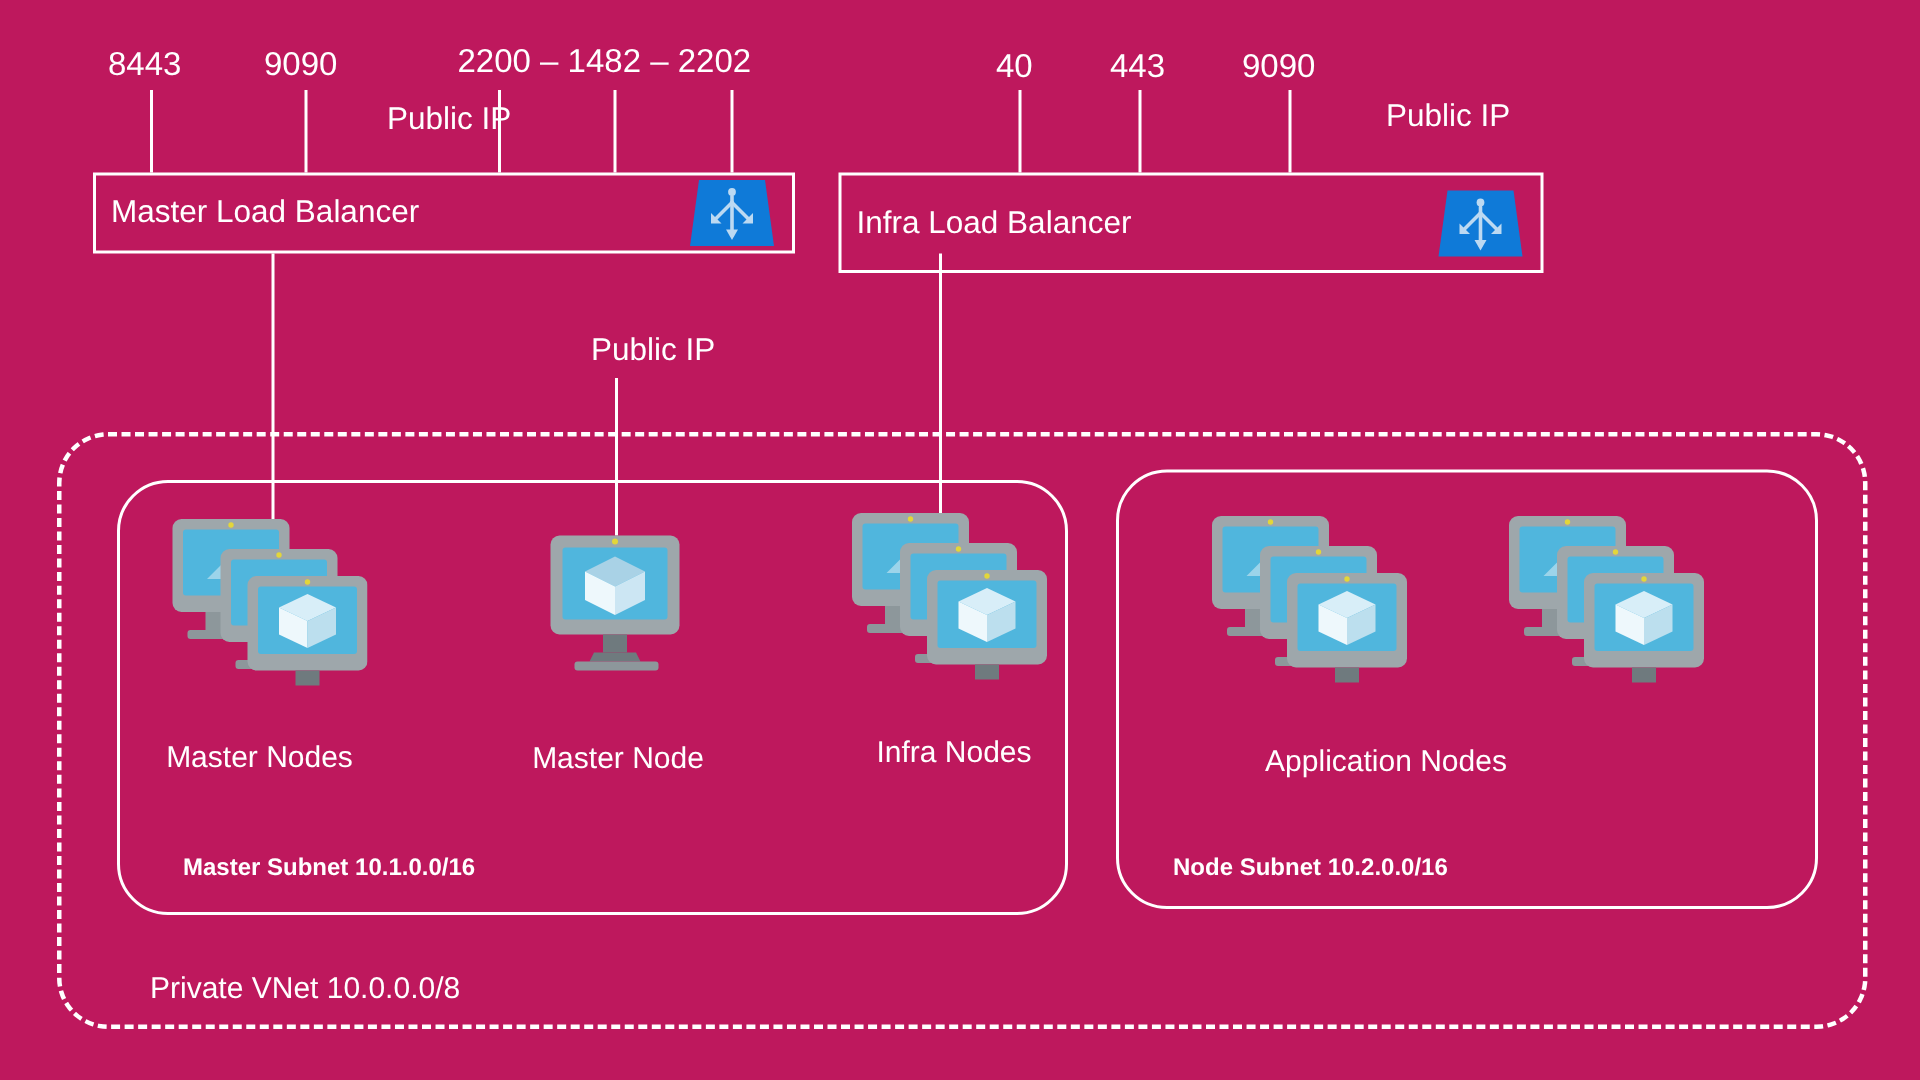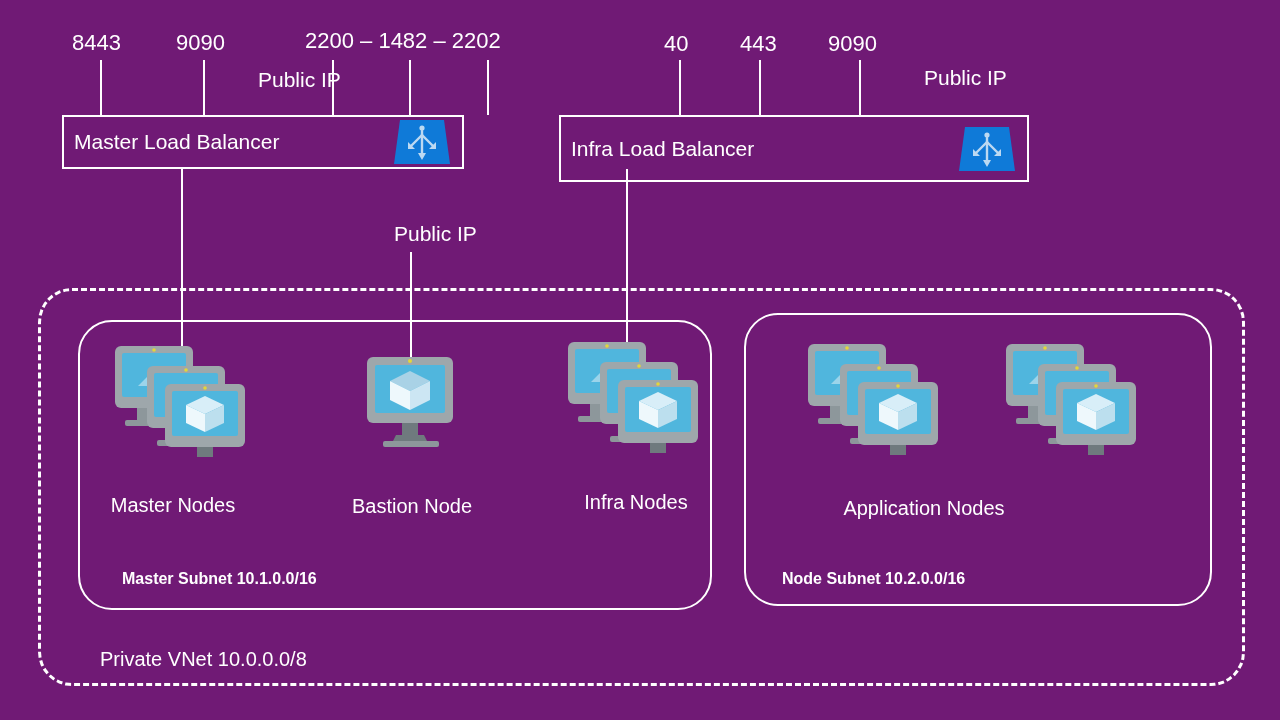--- a/index.html
+++ b/index.html
@@ -101,21 +101,21 @@
     position: absolute;
     font-size: 21px;
     color: #ffffff;
     white-space: nowrap;
     margin-left: 36px;
   }
 </style>
 </head>
 <body style="background: rgb(106, 164, 220);">
 
-<div id="canvas" style="background: #701a75;">
+<div id="canvas" style="background: #be185d;">
 
   <div class="port-label" style="left:72px; top:30px;">8443</div>
   <div class="port-label" style="left:176px; top:30px;">9090</div>
   <div class="port-label" style="left:305px; top:28px;">2200 – 1482 – 2202</div>
 
   <div class="pubip-label" style="left:222px; top:68px;">Public IP</div>
 
   <div class="tick" style="left:100px; top:60px; height:55px;"></div>
   <div class="tick" style="left:203px; top:60px; height:55px;"></div>
   <div class="tick" style="left:332px; top:60px; height:55px;"></div>
@@ -125,21 +125,21 @@
   <div class="port-label" style="left:664px; top:31px;">40</div>
   <div class="port-label" style="left:740px; top:31px;">443</div>
   <div class="port-label" style="left:828px; top:31px;">9090</div>
 
   <div class="pubip-label" style="left:888px; top:66px;">Public IP</div>
 
   <div class="tick" style="left:679px; top:60px; height:55px;"></div>
   <div class="tick" style="left:759px; top:60px; height:55px;"></div>
   <div class="tick" style="left:859px; top:60px; height:55px;"></div>
 
-  <div class="lb-box" style="left:62px; top:115px; width:402px; height:54px;padding-left:36px;">
+  <div class="lb-box" style="left:62px; top:115px; width:468px; height:54px;padding-left:36px;">
     <div class="lb-title">Master Load Balancer</div>
     <div class="lb-icon">
       <svg viewBox="0 0 64 48" width="64" height="48" aria-hidden="true">
         <path d="M10 2 L54 2 L60 46 L4 46 Z" fill="#0f7ad8"></path>
         <g fill="none" stroke="#bcd9f2" stroke-width="2.4" stroke-linecap="round" stroke-linejoin="round">
           <circle cx="32" cy="10" r="2.6" fill="#bcd9f2" stroke="none"></circle>
           <path d="M32 13 L32 39"></path>
           <path d="M32 17 L20 29"></path>
           <path d="M32 17 L44 29"></path>
         </g>
@@ -224,21 +224,21 @@
       <rect x="10" y="10" width="70" height="48" rx="2" fill="#50b6dd"></rect>
       <circle cx="45" cy="6" r="2" fill="#e3d63a"></circle>
       <path d="M45 16 L65 26 L45 36 L25 26 Z" fill="#a9d2e6"></path>
       <path d="M25 26 L45 36 L45 55 L25 45 Z" fill="#eef8fc"></path>
       <path d="M65 26 L45 36 L45 55 L65 45 Z" fill="#cce6f3"></path>
       <rect x="37" y="68" width="16" height="12" fill="#6f7a7e"></rect>
       <path d="M31 80 L59 80 L62 86 L28 86 Z" fill="#6f7a7e"></path>
       <rect x="18" y="86" width="56" height="6" rx="2" fill="#8d979b"></rect>
     </svg>
   </div>
-  <div class="node-caption" style="left:333px; top:479px; width:158px;">Bastion Node</div>
+  <div class="node-caption" style="left:333px; top:479px; width:158px;">Master Node</div>
 
   <div class="node-group" style="left:558px; top:338px; width:140px; height:115px;">
     <svg viewBox="0 0 140 115" width="140" height="115" aria-hidden="true">
       <g transform="translate(0,0)">
         <rect x="10" y="4" width="78" height="62" rx="6" fill="#9ea7ab"></rect>
         <rect x="17" y="11" width="64" height="44" rx="2" fill="#50b6dd"></rect>
         <circle cx="49" cy="8" r="1.8" fill="#e3d63a"></circle>
         <path d="M33 44 L49 28 L65 44 Z" fill="#a9d9ec" opacity="0.85"></path>
         <rect x="32" y="66" width="12" height="12" fill="#8d979b"></rect>
         <rect x="20" y="78" width="36" height="6" rx="2" fill="#8d979b"></rect>

